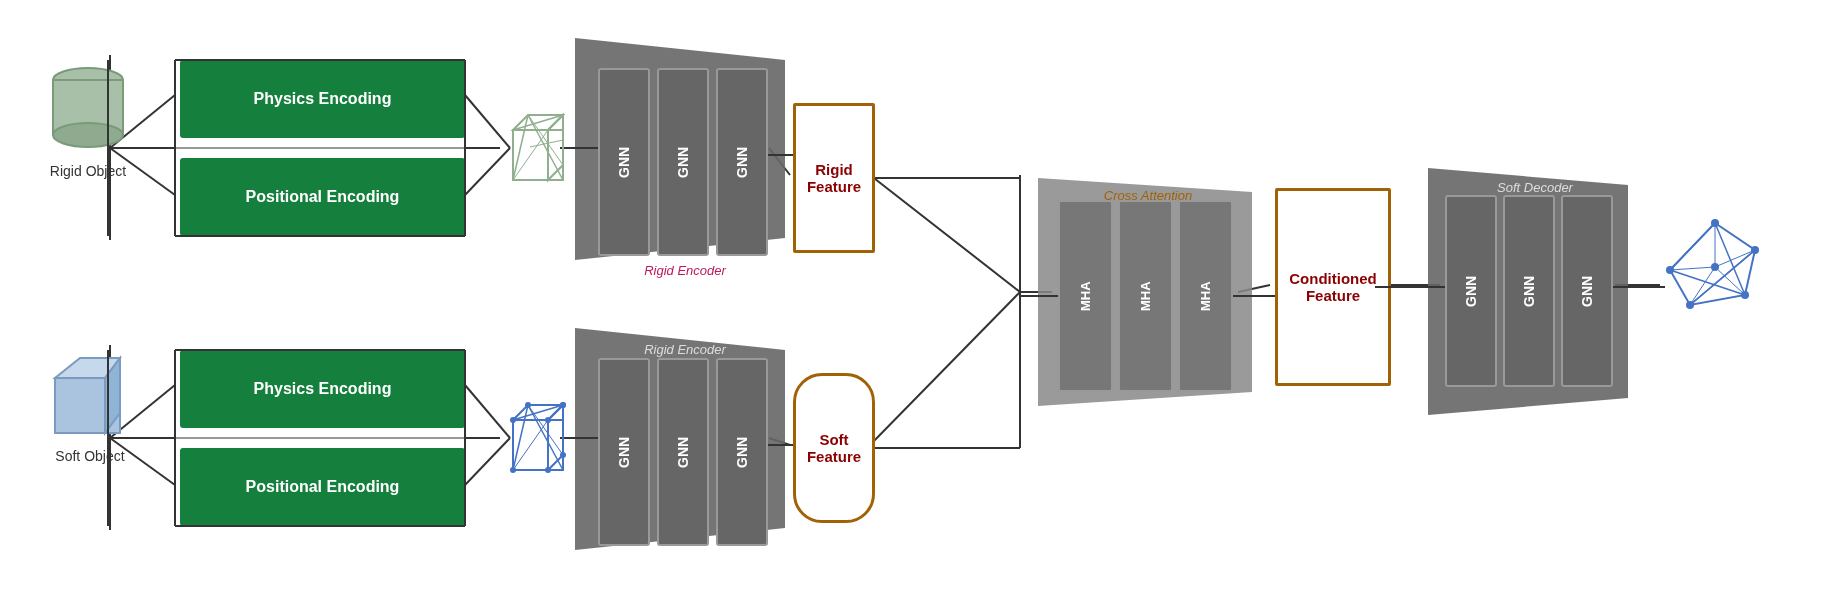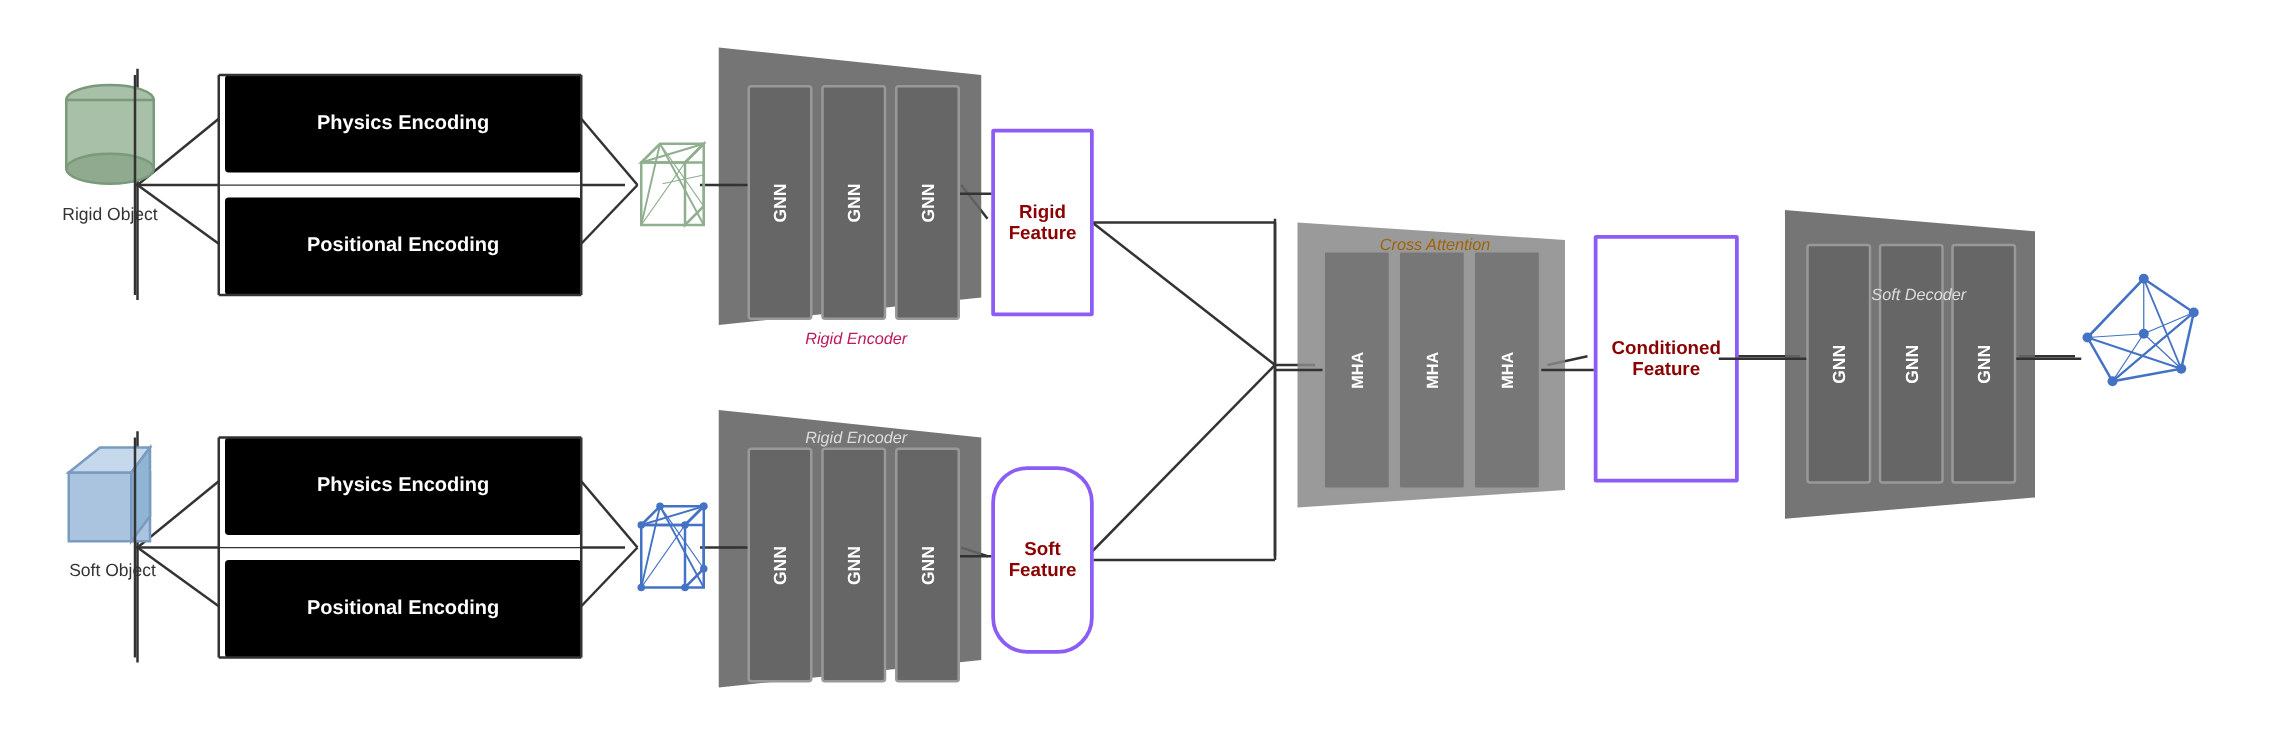--- a/index.html
+++ b/index.html
@@ -13,21 +13,21 @@
     }
     .diagram {
       position: absolute;
       top: 0; left: 0;
       width: 1824px;
       height: 590px;
     }
     
     .enc-box {
       position: absolute;
-      background: #000000;
+      background: #15803d;
       color: #fff;
       display: flex;
       align-items: center;
       justify-content: center;
       font-size: 15px;
       font-weight: 600;
       text-align: center;
       border-radius: 3px;
     }
     
@@ -39,21 +39,21 @@
       align-items: center;
       justify-content: center;
       font-size: 14px;
       font-weight: 700;
       border: 2px solid #999;
       border-radius: 3px;
     }
     
     .feature-box {
       position: absolute;
-      border: 3px solid #8b5cf6;
+      border: 3px solid #a16207;
       color: #8b0000;
       display: flex;
       align-items: center;
       justify-content: center;
       font-size: 15px;
       font-weight: 700;
       text-align: center;
       background: #fff;
       border-radius: 2px;
     }
@@ -263,21 +263,21 @@
 
   <div class="gnn-box" style="left:1445px; top:195px; width:52px; height:192px; background:#666; writing-mode:vertical-lr; transform:rotate(180deg);">
     <span>GNN</span>
   </div>
   <div class="gnn-box" style="left:1503px; top:195px; width:52px; height:192px; background:#666; writing-mode:vertical-lr; transform:rotate(180deg);">
     <span>GNN</span>
   </div>
   <div class="gnn-box" style="left:1561px; top:195px; width:52px; height:192px; background:#666; writing-mode:vertical-lr; transform:rotate(180deg);">
     <span>GNN</span>
   </div>
-  <div class="label" style="left:1440px; top:180px; width:190px; color:#ddd; font-size:13px; font-style:italic;margin-top:48px;">Soft Decoder</div>
+  <div class="label" style="left:1440px; top:180px; width:190px; color:#ddd; font-size:13px; font-style:italic;">Soft Decoder</div>
 
   <div style="position:absolute; left:1660px; top:215px; width:110px; height:120px;">
     <svg width="110" height="120" viewBox="0 0 110 120">
 
       <polygon points="55,8 95,35 85,80 30,90 10,55" fill="none" stroke="#4472c4" stroke-width="2"></polygon>
       <line x1="55" y1="8" x2="85" y2="80" stroke="#4472c4" stroke-width="1.5"></line>
       <line x1="95" y1="35" x2="30" y2="90" stroke="#4472c4" stroke-width="1.5"></line>
       <line x1="10" y1="55" x2="85" y2="80" stroke="#4472c4" stroke-width="1.5"></line>
       <line x1="55" y1="8" x2="10" y2="55" stroke="#4472c4" stroke-width="1.5"></line>
       <line x1="95" y1="35" x2="30" y2="90" stroke="#4472c4" stroke-width="1.5"></line>

